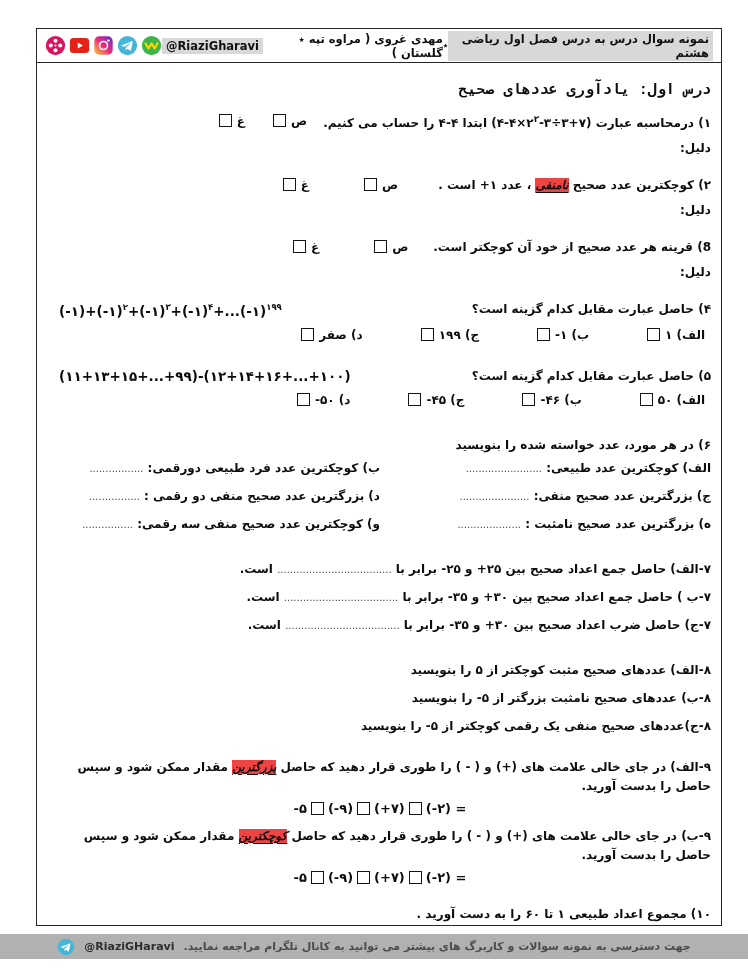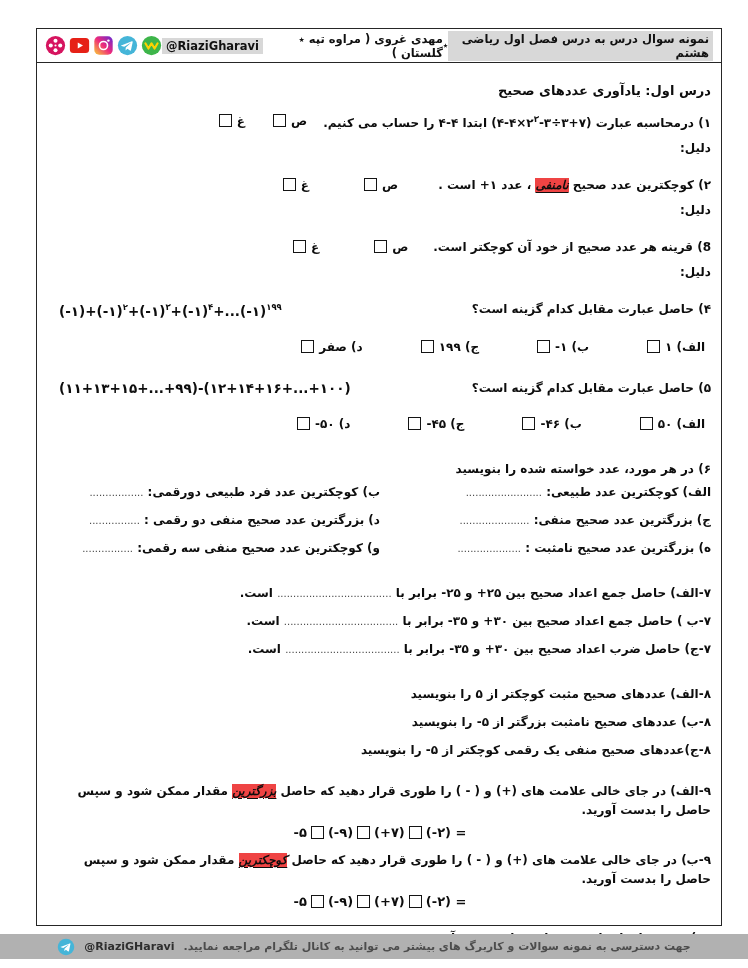--- a/index.html
+++ b/index.html
@@ -17,21 +17,21 @@
          font-size:11.5px; font-weight:700; color:#111; }
   .hl { background:#d8d8d8; padding:1px 4px; }
   .ltr { direction:ltr; unicode-bidi:isolate; }
   .star { font-size:10px; }
   .icons { display:flex; gap:3px; align-items:center; }
   .icons svg { width:21px; height:21px; display:block; }
 
   
   .bodyc { direction:rtl; padding:0 10px 0 12px; color:#0d0d0d; font-weight:700;
            font-size:12px; line-height:19px; }
-  .lesson-title { font-size:13px; margin-top:18px; }
+  .lesson-title { font-size:15px; margin-top:18px;font-family:Liberation Mono, monospace; }
 
   .qline { margin-top:10px; display:flex; align-items:center; flex-wrap:nowrap; }
   .qtext { white-space:normal; }
   .reason { margin-top:6px; }
 
   .cb { width:13px; height:13px; border:1.5px solid #141414; display:inline-block;
         background:#fff; vertical-align:-2px; margin-right:5px; }
   .tfopt { white-space:nowrap; }
   .q1 .tfopt:nth-of-type(2){ margin-right:16px; }
   .q1 .tfopt:nth-of-type(3){ margin-right:28px; }
@@ -42,21 +42,21 @@
 
   .ylw { background:#ef4444; text-decoration:underline; text-underline-offset:3px;font-style:italic; }
 
   .expr { direction:ltr; unicode-bidi:isolate; display:inline-block; font-weight:700; }
   sup { font-size:8.5px; }
 
   .q45 { margin-top:16px; display:flex; align-items:center; }
   .bigexpr { direction:ltr; unicode-bidi:isolate; margin-left:10px; margin-right:auto;
              font-size:13.5px; letter-spacing:.3px; white-space:nowrap; }
   .opts { margin-top:5px; display:flex; direction:rtl; gap:58px; padding-right:6px; }
-  .opt { white-space:nowrap;margin-top:12px; }
+  .opt { white-space:nowrap; }
 
   .q6grid { margin-top:4px; display:grid; grid-template-columns:1fr 1fr;
             direction:rtl; row-gap:9px; }
   .dots { color:#444; font-weight:400; font-size:10px; letter-spacing:.5px; }
 
   .lineq { margin-top:9px;text-align:right; }
   .mt16 { margin-top:18px; } .mt20 { margin-top:22px; } .mt24 { margin-top:26px; }
 
   .q9expr { direction:ltr; unicode-bidi:isolate; text-align:center; margin:3px 0 4px 0;
             font-size:13px; white-space:nowrap; }

